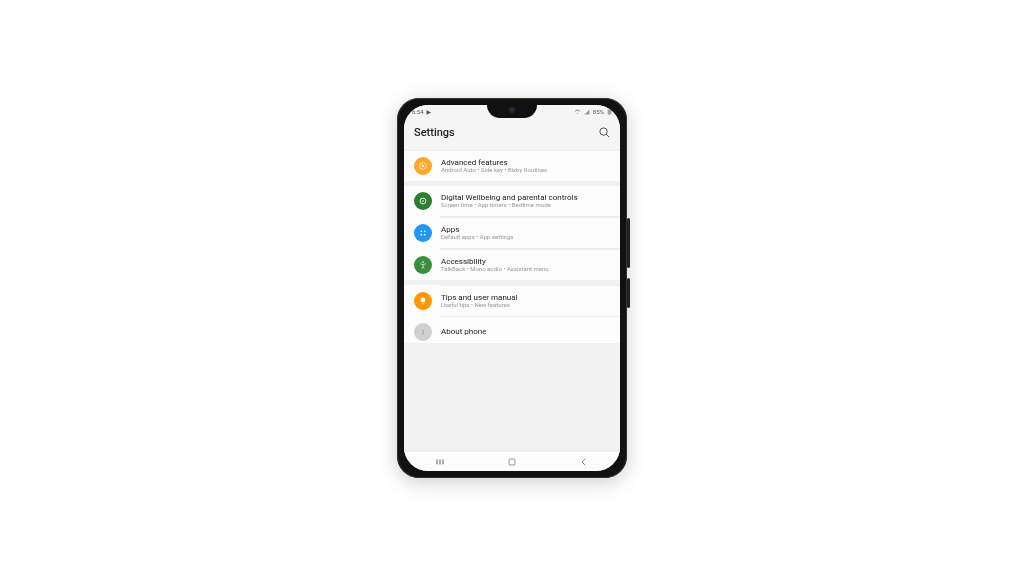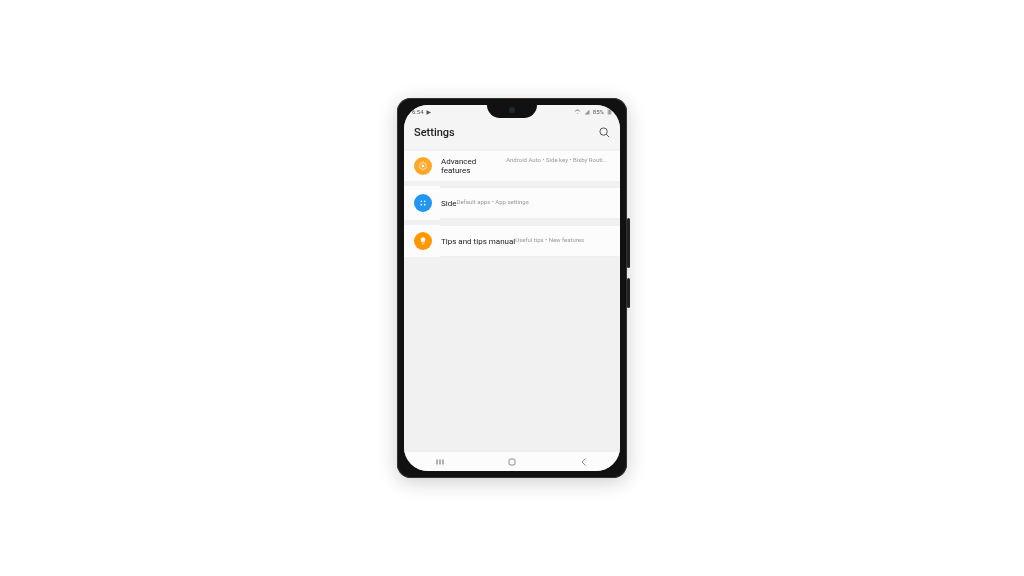--- a/index.html
+++ b/index.html
@@ -9,21 +9,21 @@
     background: #fff;
     display: flex;
     align-items: center;
     justify-content: center;
     font-family: -apple-system, "Segoe UI", Roboto, Arial, sans-serif;
   }
   .phone {
     width: 230px;
     height: 380px;
     background: #111;
-    border-radius: 14px;
+    border-radius: 22px;
     padding: 7px;
     position: relative;
     box-shadow: 0 0 0 1px #333 inset, 0 4px 20px rgba(0,0,0,.2);
   }
   .side-btn {
     position: absolute;
     right: -3px;
     width: 3px;
     background: #222;
     border-radius: 2px;
@@ -109,21 +109,21 @@
     inset: -1px 5px -1px 5px;
     border: 2px solid #d40000;
     pointer-events: none;
   }
   .ic {
     width: 18px; height: 18px; border-radius: 50%;
     flex-shrink: 0;
     display: flex; align-items: center; justify-content: center;
   }
   .ic svg { width: 10px; height: 10px; fill: #fff; }
-  .txt { display: flex; flex-direction: row; line-height: 1.15; overflow: hidden; }
+  .txt { display: flex; flex-direction: column; line-height: 1.15; overflow: hidden; }
   .title { font-size: 8px; color: #222; font-weight: 400; }
   .sub { font-size: 6px; color: #9a9a9a; white-space: nowrap; overflow: hidden; text-overflow: ellipsis; }
   .sep {
     height: 1px;
     background: #eee;
     margin-left: 36px;
   }
   .navbar {
     height: 20px;
     display: flex;
@@ -197,54 +197,89 @@
               </svg>
           </div>
           <div class="txt">
             <span class="title">Advanced features</span>
             <span class="sub">Android Auto • Side key • Bixby Routines</span>
           </div>
         </div>
       </div>
 
       <div class="group">
+        <div class="row">
+          <div class="ic c-green">
+            <svg viewBox="0 0 24 24">
+                <circle cx="12" cy="12" r="7" fill="none" stroke="#fff" stroke-width="2"></circle>
+                <circle cx="12" cy="12" r="2"></circle>
+              </svg>
+          </div>
+          <div class="txt">
+            <span class="title">Digital Wellbeing and parental controls</span>
+            <span class="sub">Screen time • App timers • Bedtime mode</span>
+          </div>
+        </div>
         <div class="sep"></div>
         <div class="sep"></div>
         <div class="row">
           <div class="ic c-blue">
             <svg viewBox="0 0 24 24">
                 <circle cx="8" cy="8" r="2"></circle>
                 <circle cx="16" cy="8" r="2"></circle>
                 <circle cx="8" cy="16" r="2"></circle>
                 <circle cx="16" cy="16" r="2"></circle>
               </svg>
           </div>
           <div class="txt">
-            <span class="title">Side</span>
+            <span class="title">Apps</span>
             <span class="sub">Default apps • App settings</span>
           </div>
         </div>
         <div class="sep"></div>
         <div class="sep"></div>
+        <div class="row">
+          <div class="ic c-green2">
+            <svg viewBox="0 0 24 24">
+                <circle cx="12" cy="5" r="2"></circle>
+                <path d="M5 9l7 2 7-2M12 11v5l-3 5m3-5 3 5" stroke="#fff" stroke-width="1.5" fill="none"></path>
+              </svg>
+          </div>
+          <div class="txt">
+            <span class="title">Accessibility</span>
+            <span class="sub">TalkBack • Mono audio • Assistant menu</span>
+          </div>
+        </div>
       </div>
 
       <div class="group">
         <div class="sep"></div>
         <div class="row">
           <div class="ic c-amber">
             <svg viewBox="0 0 24 24">
                 <path d="M12 3a6 6 0 0 0-4 10v2h8v-2a6 6 0 0 0-4-10zM9 18h6v2H9z"></path>
               </svg>
           </div>
           <div class="txt">
-            <span class="title">Tips and tips manual</span>
+            <span class="title">Tips and user manual</span>
             <span class="sub">Useful tips • New features</span>
           </div>
         </div>
         <div class="sep"></div>
+        <div class="row" style="padding-bottom:2px">
+          <div class="ic c-grey">
+            <svg viewBox="0 0 24 24">
+                <circle cx="12" cy="8" r="1.5"></circle>
+                <rect x="11" y="11" width="2" height="7"></rect>
+              </svg>
+          </div>
+          <div class="txt">
+            <span class="title">About phone</span>
+          </div>
+        </div>
       </div>
 
     </div>
 
     <div class="navbar">
       <span class="nav-btn">
         <svg width="12" height="12" viewBox="0 0 24 24">
             <path d="M5 7h2v10H5zM11 7h2v10h-2zM17 7h2v10h-2z" fill="#666"></path>
           </svg>
       </span>

